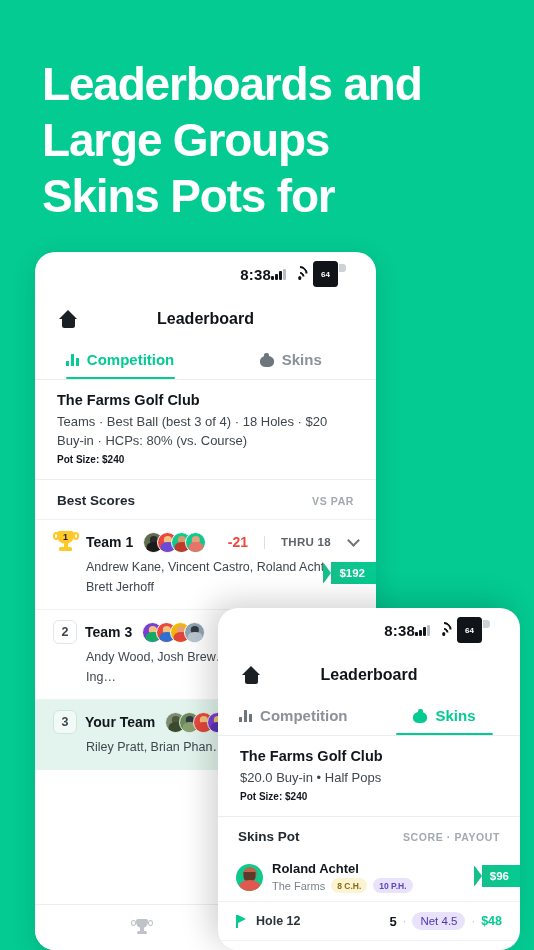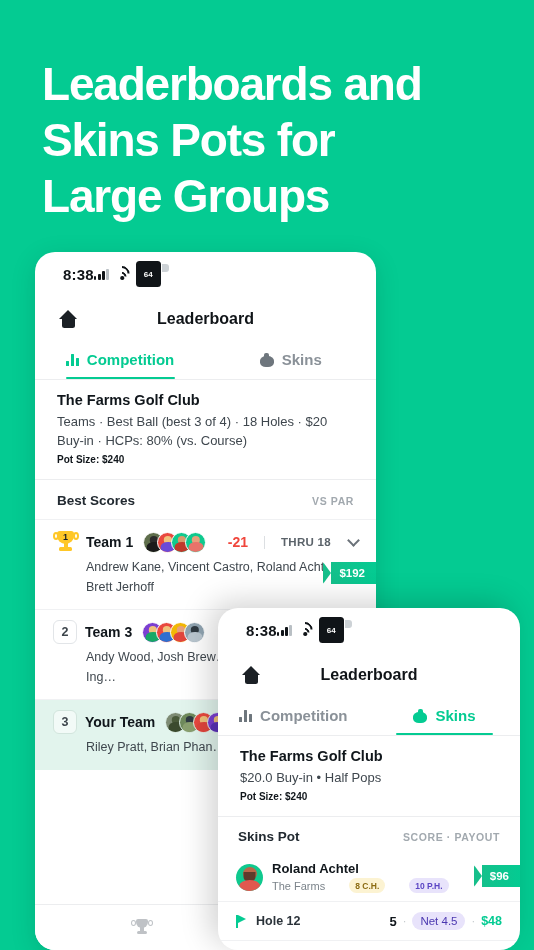--- a/index.html
+++ b/index.html
@@ -35,21 +35,21 @@
     box-shadow:0 6px 26px rgba(0,0,0,.13);
   }
   #phone-front{
     left:218px; top:608px; width:302px; height:342px;
     box-shadow:-8px -6px 30px rgba(0,0,0,.18);
   }
 
   
   .statusbar{
     height:44px;
-    display:flex; align-items:center; justify-content:flex-start;
+    display:flex; align-items:center; justify-content:flex-end;
     padding:0 38px 0 28px;
   }
   .sb-time{ font-size:15px; font-weight:bold; color:#101418; letter-spacing:.2px;}
   .sb-right{ display:flex; align-items:center; gap:6px;}
   .bars{ display:flex; align-items:flex-end; gap:1.5px; height:11px;}
   .bars i{ display:block; width:2.6px; background:#101418; border-radius:1px;}
   .bars i:nth-child(1){height:4px}
   .bars i:nth-child(2){height:6px}
   .bars i:nth-child(3){height:8.5px}
   .bars i:nth-child(4){height:11px; background:#b9bfc4;}
@@ -221,21 +221,21 @@
   }
   .srow{
     padding:8px 18px 8px; position:relative;
     display:flex;align-items:center;gap:9px;
   }
   .s-av{ width:27px;height:27px;border-radius:50%;background:#0FC98E;position:relative;overflow:hidden;flex:0 0 auto;}
   .s-av .hd{position:absolute;left:50%;top:14%;transform:translateX(-50%);width:52%;height:48%;border-radius:50%;background:#B9664A;}
   .s-av .beard{position:absolute;left:50%;top:30%;transform:translateX(-50%);width:48%;height:40%;border-radius:0 0 50% 50%;background:#5E3A2C;}
   .s-av .bd{position:absolute;left:50%;bottom:-8%;transform:translateX(-50%);width:80%;height:46%;border-radius:50% 50% 0 0;background:#E1584F;}
   .s-name{ font-size:13px;font-weight:bold;color:#10161b;}
-  .s-sub{ display:flex;align-items:center;gap:24px; margin-top:2px;}
+  .s-sub{ display:flex;align-items:center;gap:6px; margin-top:2px;}
   .s-club{ font-size:11px;color:#7c848b;}
   .badge{ font-size:8.5px;font-weight:bold;padding:2.5px 6px;border-radius:9px; white-space:nowrap;}
   .badge.ch{ background:#FCF3D2;color:#8B6B12;}
   .badge.ph{ background:#E8E3FB;color:#5B45C4;}
   .s-payout{
     position:absolute; right:0; top:12px;
     height:22px;padding:0 11px 0 16px;
     background:linear-gradient(90deg,#17BE8A,#04CB92);
     color:#fff;font-size:11.5px;font-weight:bold;
     display:flex;align-items:center;border-radius:2px 0 0 2px;
@@ -257,22 +257,22 @@
   .h-score{ font-size:13px;font-weight:bold;color:#10161b;}
   .dot{ color:#c3c8cc; font-size:11px;}
   .net{ background:#E8E3FB;color:#4B38B0;font-size:11.5px;font-weight:normal;padding:3px 8px;border-radius:10px;}
   .money{ font-size:12.5px;font-weight:bold;color:#04CB92;}
 </style>
 </head>
 <body>
 
 <div class="hero">
   <div>Leaderboards and</div>
+  <div>Large Groups</div>
   <div>Skins Pots for</div>
-  <div>Large Groups</div>
 </div>
 
 <div class="phone" id="phone-back">
 
   <div class="statusbar">
     <div class="sb-time">8:38</div>
     <div class="sb-right">
       <div class="bars">
           <i></i>
           <i></i>

